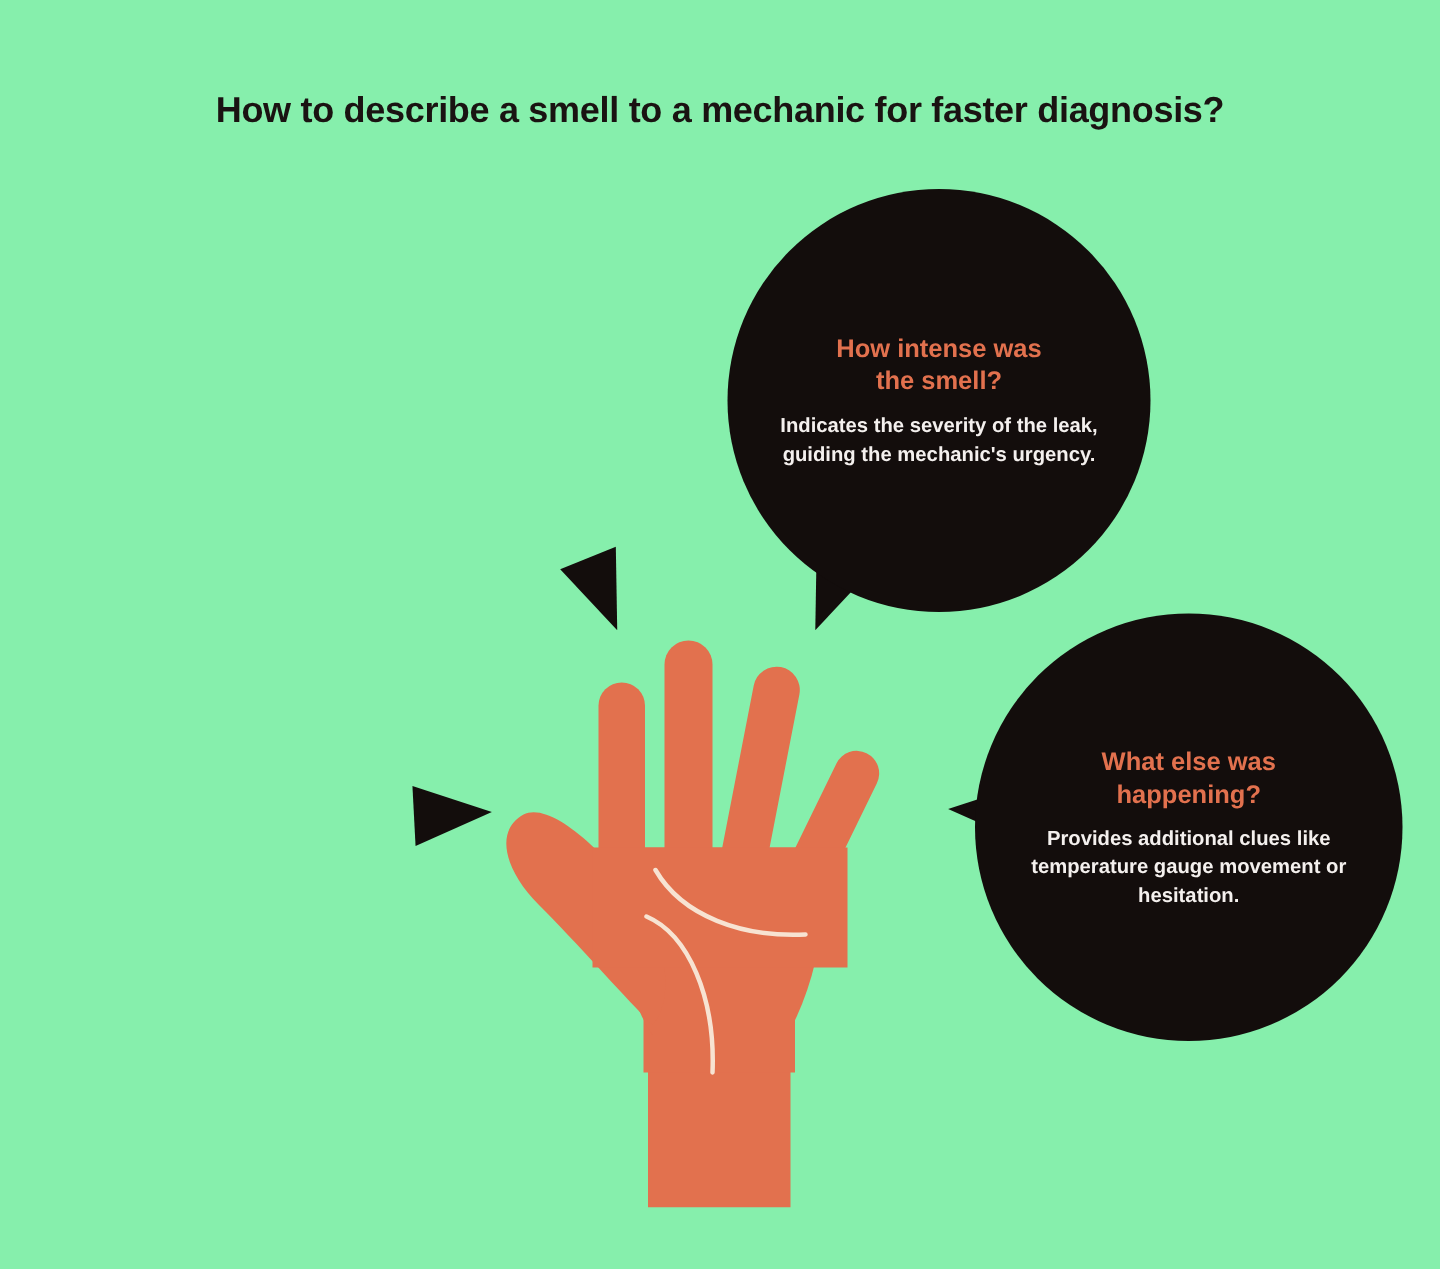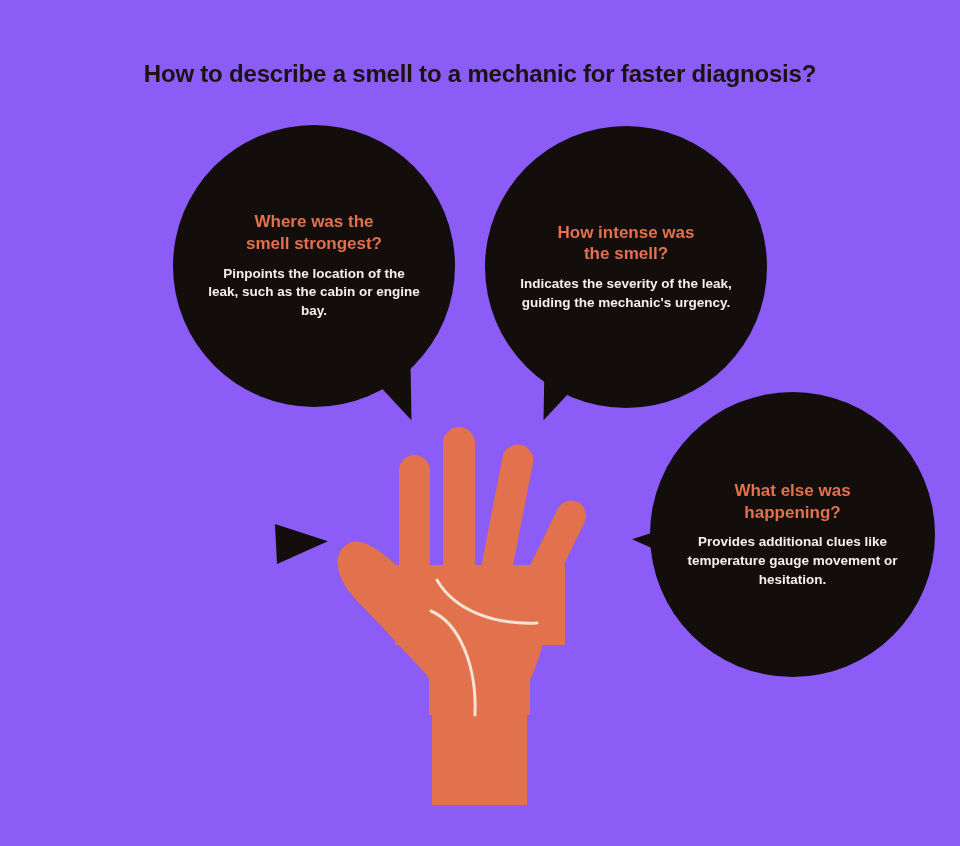--- a/index.html
+++ b/index.html
@@ -8,21 +8,21 @@
     padding: 0;
     background: #ffffff;
   }
   body {
     font-family: "Liberation Sans", sans-serif;
   }
   #canvas {
     position: relative;
     width: 960px;
     height: 846px;
-    background: #8b5cf6;
+    background: #86efac;
     overflow: hidden;
   }
 
   
   .page-title {
     position: absolute;
     left: 0;
     top: 44px;
     width: 960px;
     text-align: center;
@@ -61,21 +61,21 @@
     font-size: 13.5px;
     font-weight: bold;
     line-height: 1.38;
     margin: 0;
   }
 
   
   #bubble-0 { left: 173px; top: 125px;  width: 282px; height: 282px; }
   #bubble-1 { left: 485px; top: 126px;  width: 282px; height: 282px; justify-content: center; }
   #bubble-2 { left: 26px;  top: 406px;  width: 285px; height: 285px; }
-  #bubble-3 { left: 650px; top: 392px;  width: 285px; height: 285px; }
+  #bubble-3 { left: 650px; top: 409px;  width: 285px; height: 285px; }
 
   
   .tail {
     position: absolute;
     width: 0;
     height: 0;
     z-index: 2;
   }
   
   #tail-0 {
@@ -130,26 +130,20 @@
 
 <div id="canvas">
 
   <h1 class="page-title">How to describe a smell to a mechanic for faster diagnosis?</h1>
 
   <div class="tail" id="tail-0"></div>
   <div class="tail" id="tail-1"></div>
   <div class="tail" id="tail-2"></div>
   <div class="tail" id="tail-3"></div>
 
-  <div class="bubble" id="bubble-0">
-    <div class="bubble-inner">
-      <p class="bubble-heading">Where was the<br>smell strongest?</p>
-      <p class="bubble-body">Pinpoints the location of the leak, such as the cabin or engine bay.</p>
-    </div>
-  </div>
 
   <div class="bubble" id="bubble-1">
     <div class="bubble-inner">
       <p class="bubble-heading">How intense was<br>the smell?</p>
       <p class="bubble-body">Indicates the severity of the leak, guiding the mechanic's urgency.</p>
     </div>
   </div>
 
 
   <div class="bubble" id="bubble-3">

